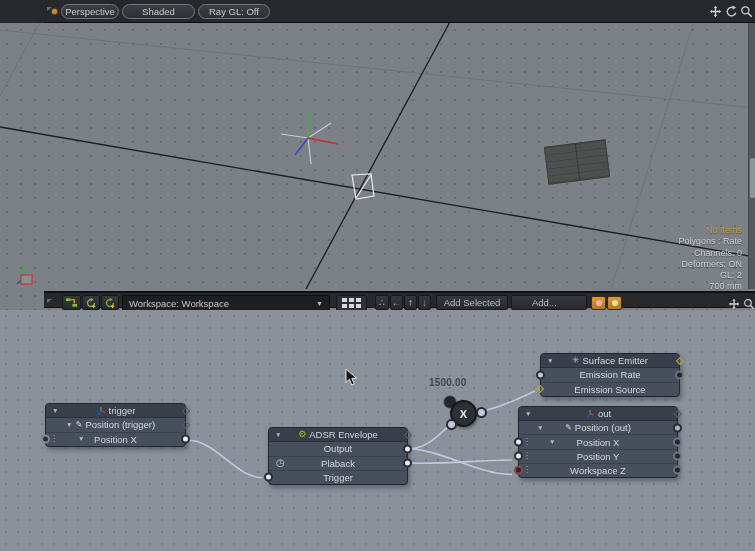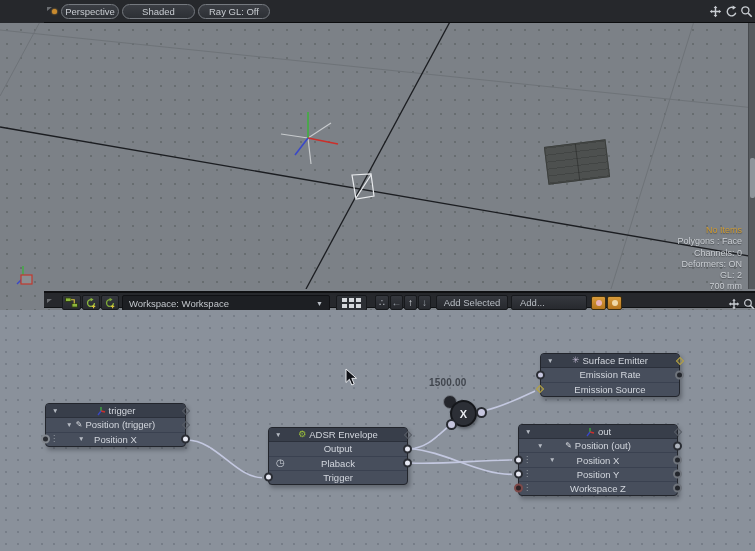--- a/index.html
+++ b/index.html
@@ -167,21 +167,21 @@
         <line x1="23" y1="243" x2="23" y2="255" stroke="#3faf3f" stroke-width="1.4"></line>
         <line x1="23" y1="255" x2="17" y2="261" stroke="#3a48c8" stroke-width="1.4"></line>
         <rect x="21" y="252" width="11" height="9" fill="#8b8f93" stroke="#c2392e" stroke-width="1.2"></rect>
       </g>
     </svg>
     <div class="vbox">
         <i></i>
       </div>
     <div class="hud">
       <div class="hl">No Items</div>
-      <div>Polygons : Face</div>
+      <div>Polygons : Rate</div>
       <div>Channels: 0</div>
       <div>Deformers: ON</div>
       <div>GL: 2</div>
       <div>700 mm</div>
     </div>
     <div class="scrollstrip">
         <i></i>
       </div>
   </div>
 
@@ -218,21 +218,21 @@
         <i></i>
         <i></i>
         <i></i>
         <i></i>
     </div>
     <div class="tbtn" style="left:331px;top:2px;width:14px;color:#b9bec5;font-size:10px">∴</div>
     <div class="tbtn" style="left:346px;top:2px;width:13px;font-size:10px;color:#9aa0a8">←</div>
     <div class="tbtn" style="left:360px;top:2px;width:13px;font-size:10px;color:#e4e7eb">↑</div>
     <div class="tbtn" style="left:374px;top:2px;width:13px;font-size:10px;color:#9aa0a8">↓</div>
     <div class="tbtn" style="left:392px;top:2px;width:72px">Add Selected</div>
-    <div class="tbtn" style="left:467px;top:2px;width:76px;justify-content:flex-start;padding-left:8px">Add...</div>
+    <div class="tbtn" style="left:467px;top:2px;width:76px;justify-content:flex-start;padding-left:20px">Add...</div>
     <div class="obtn" style="left:547px">
         <i style="background:#e8b2b8"></i>
       </div>
     <div class="obtn" style="left:563px">
         <i style="background:#f0d9a8"></i>
       </div>
     <span class="tico" style="left:683px;top:3px">
       <svg width="12" height="12" viewBox="0 0 16 16">
           <path d="M8 1 L10.3 3.8 H8.9 V7.1 H12.2 V5.7 L15 8 L12.2 10.3 V8.9 H8.9 V12.2 H10.3 L8 15 L5.7 12.2 H7.1 V8.9 H3.8 V10.3 L1 8 L3.8 5.7 V7.1 H7.1 V3.8 H5.7 Z" fill="#c9cdd2"></path>
         </svg>
@@ -320,21 +320,21 @@
         <span class="pin l lav"></span>
         <span>Emission Rate</span>
         <span class="pin r dark"></span>
       </div>
       <div class="nrow">
         <span class="dia l yellow"></span>
         <span>Emission Source</span>
       </div>
     </div>
 
-    <div class="node" style="left:518px;top:114px;width:160px;height:72px">
+    <div class="node" style="left:518px;top:96px;width:160px;height:72px">
       <div class="nrow hd">
         <span class="tri" style="left:6px">▼</span>
         <svg width="10" height="10" viewBox="0 0 10 10">
             <line x1="5" y1="1" x2="5" y2="5" stroke="#3faf3f" stroke-width="1.3"></line>
             <line x1="5" y1="5" x2="9" y2="6" stroke="#cc2f2a" stroke-width="1.3"></line>
             <line x1="5" y1="5" x2="2" y2="9" stroke="#3a48c8" stroke-width="1.3"></line>
           </svg>
         <span>out</span>
         <span class="dia r"></span>
       </div>

